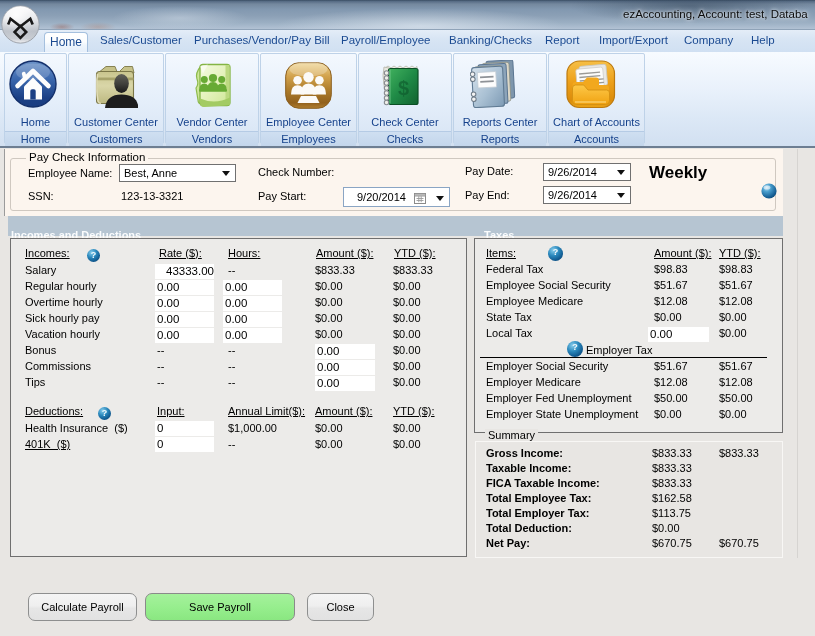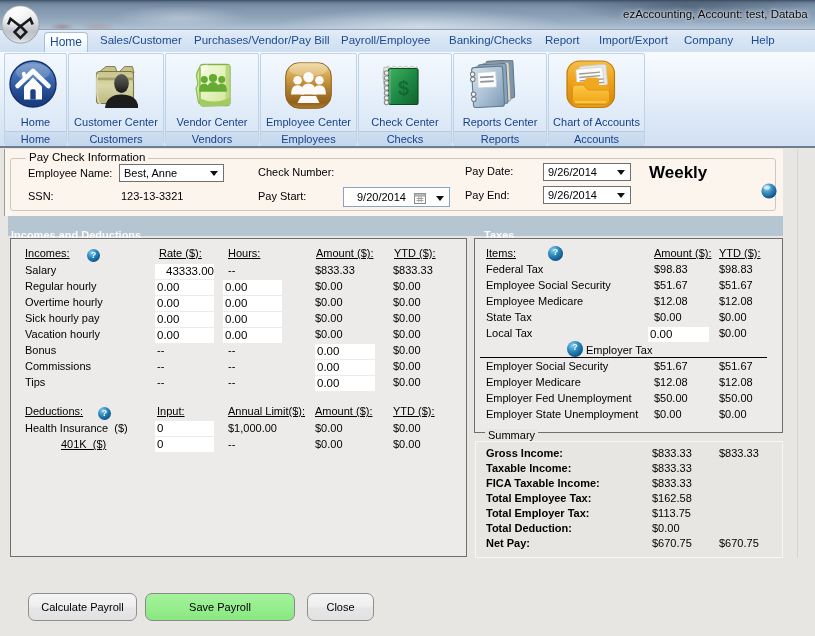--- a/index.html
+++ b/index.html
@@ -290,21 +290,21 @@
 <path d="M31.2,18.4 L29.3,13.8 L19.4,21.4"></path>
 <path d="M19.4,21.2 L13.6,27.1 L19.4,33 L25.2,27.1 Z"></path>
 </g>
     </svg></div>
 
 <div id="cream" class="abs"></div>
 <div class="abs" style="left:797px;top:149px;width:1px;height:409px;background:#d6d4d1;"></div>
 <div id="groupbox" class="abs"></div>
 <div id="gb-label" class="abs" style="font-size:11.5px;">Pay Check Information</div>
 <div class="flabel" style="left:28px;top:167px;">Employee Name:</div>
-<div class="combo" style="left:119px;top:164px;width:105px;height:18px;text-decoration:underline;">
+<div class="combo" style="left:119px;top:164px;width:117px;height:18px;text-decoration:underline;">
   <span class="ctext">Best, Anne</span>
     <span class="arrow"></span>
   </div>
 <div class="flabel" style="left:258px;top:166px;">Check Number:</div>
 <div class="flabel" style="left:465px;top:165px;">Pay Date:</div>
 <div class="combo" style="left:543px;top:163px;width:88px;height:18px;">
   <span class="ctext">9/26/2014</span>
     <span class="arrow"></span>
   </div>
 <div class="flabel" style="left:649px;top:163px;font-size:17px;font-weight:bold;">Weekly</div>
@@ -398,21 +398,21 @@
 <span class="qicon" style="left:98px;top:407px;"></span>
 <div class="t u" style="left:157px;top:405px;">Input:</div>
 <div class="t u" style="left:228px;top:405px;">Annual Limit($):</div>
 <div class="t u" style="left:315px;top:405px;">Amount ($):</div>
 <div class="t u" style="left:393px;top:405px;">YTD ($):</div>
 <div class="t" style="left:25px;top:422px;text-align:center;">Health Insurance&nbsp;&nbsp;($)</div>
 <div class="inp" style="left:155px;top:421px;width:59px;height:15px;">0</div>
 <div class="t" style="left:228px;top:422px;">$1,000.00</div>
 <div class="t" style="left:315px;top:422px;">$0.00</div>
 <div class="t" style="left:393px;top:422px;">$0.00</div>
-<div class="t u" style="left:25px;top:438px;margin-left:36px;">401K&nbsp;&nbsp;($)</div>
+<div class="t u" style="left:25px;top:438px;">401K&nbsp;&nbsp;($)</div>
 <div class="inp" style="left:155px;top:437px;width:59px;height:15px;">0</div>
 <div class="t" style="left:228px;top:438px;">--</div>
 <div class="t" style="left:315px;top:438px;">$0.00</div>
 <div class="t" style="left:393px;top:438px;">$0.00</div>
 <div class="t u" style="left:486px;top:247px;">Items:</div>
 <span class="qicon" style="left:548px;top:246px;width:15px;height:15px;"></span>
 <div class="t u" style="left:654px;top:247px;">Amount ($):</div>
 <div class="t u" style="left:719px;top:247px;">YTD ($):</div>
 <div class="t" style="left:486px;top:263px;">Federal Tax</div>
 <div class="t" style="left:654px;top:263px;">$98.83</div>

